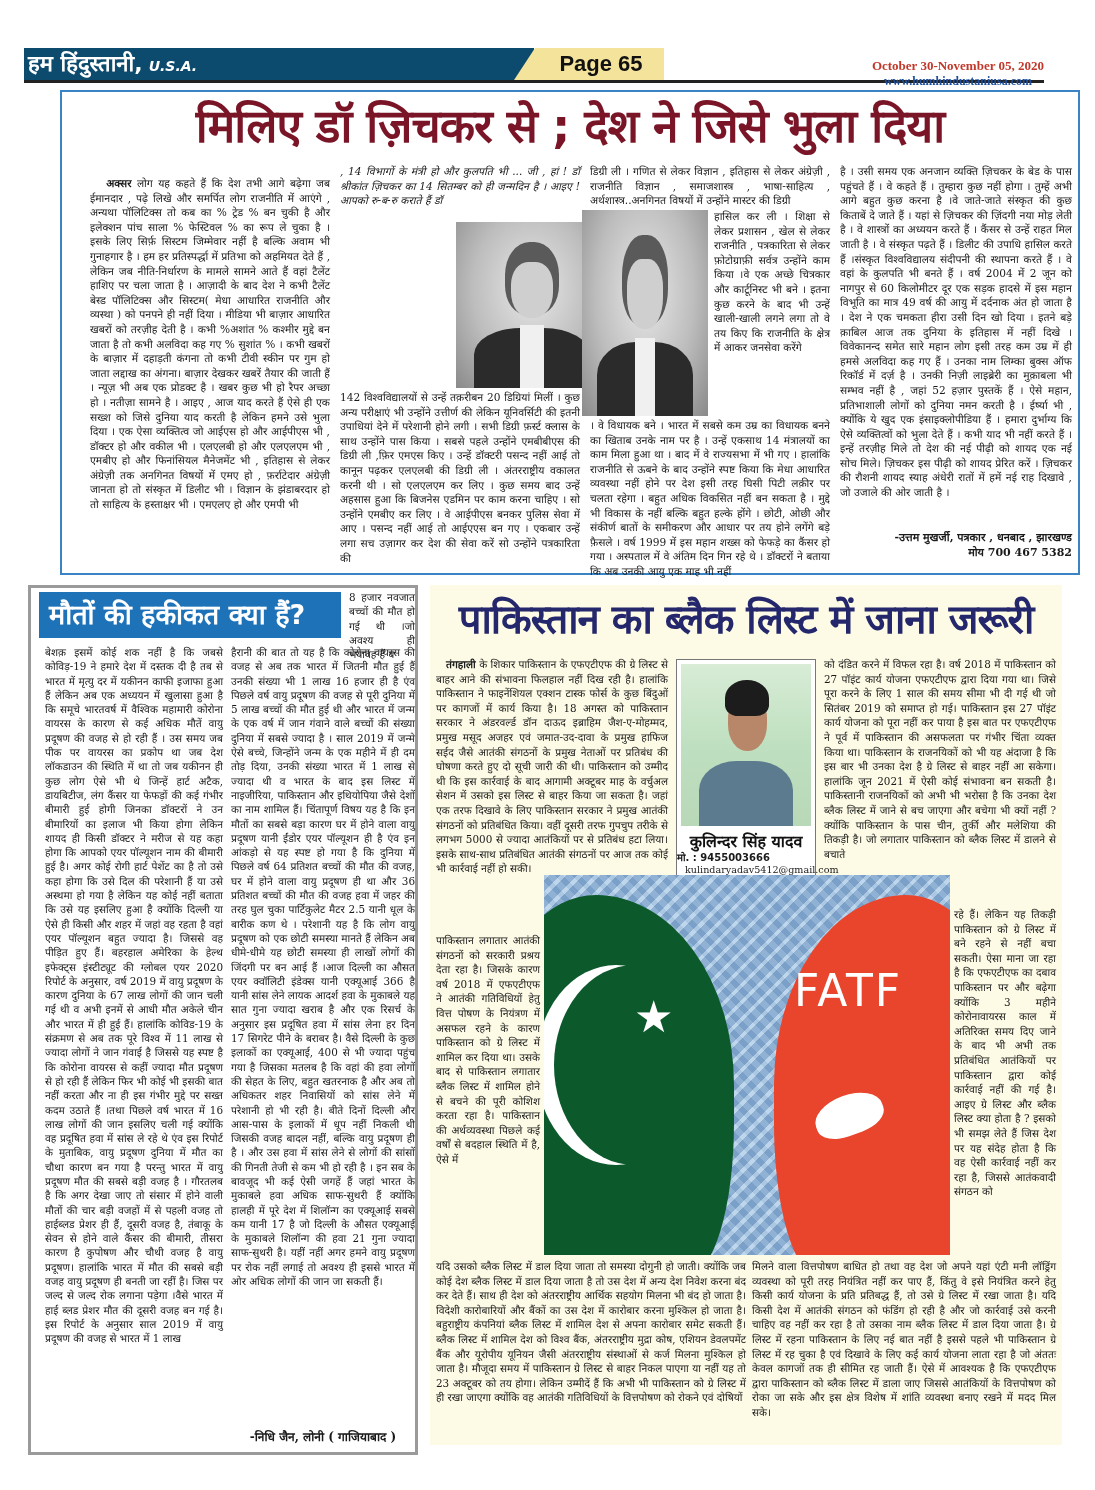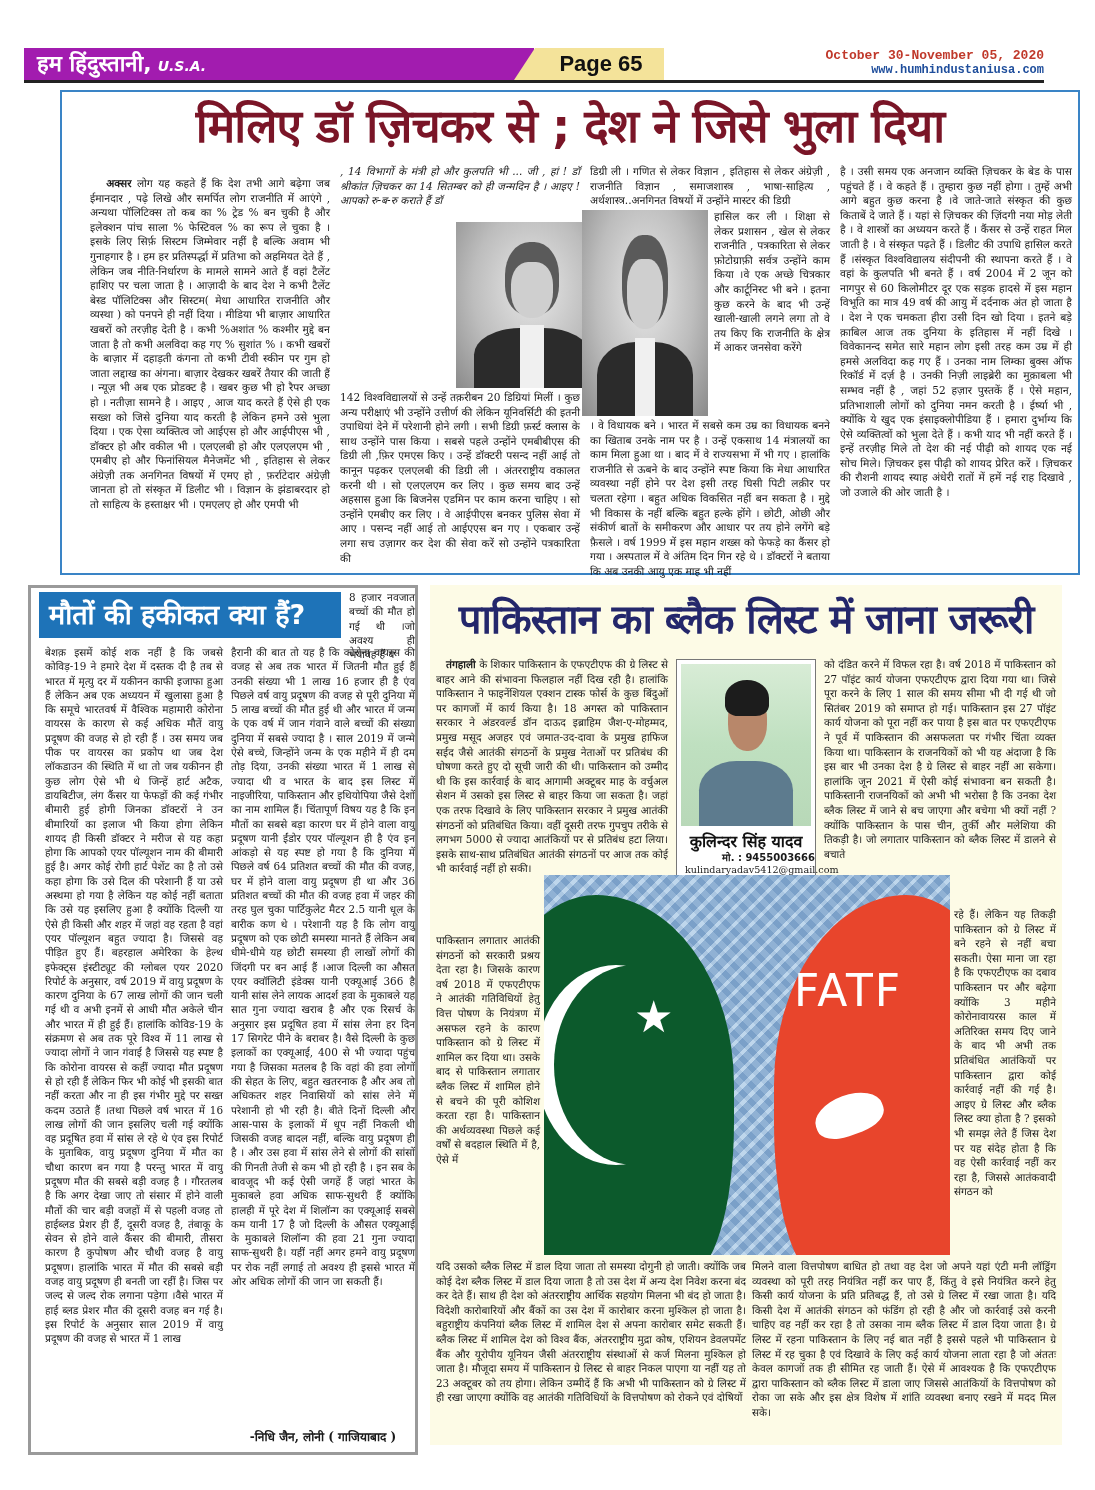--- a/index.html
+++ b/index.html
@@ -1,28 +1,28 @@
 <!DOCTYPE html>
 <html><head>
   <meta charset="utf-8">
   <style>
     * { box-sizing: border-box; margin: 0; padding: 0; }
     html, body { width: 1095px; height: 1490px; background: #ffffff; overflow: hidden; }
     body { position: relative; font-family: "DejaVu Serif", "Liberation Serif", serif; color: #1a1a1a; }
 
     
     .masthead { position: absolute; left: 24px; top: 48px; width: 1020px; height: 36px; }
-    .mast-green { position: absolute; left: 0; top: 0; width: 510px; height: 32px; background: #a21caf; color: #fff;
-      font-family: "DejaVu Sans", sans-serif; font-weight: bold; font-size: 22px; line-height: 32px; padding-left: 13px; }
+    .mast-green { position: absolute; left: 0; top: 0; width: 510px; height: 32px; background: #0c4a6e; color: #fff;
+      font-family: "DejaVu Sans", sans-serif; font-weight: bold; font-size: 22px; line-height: 32px; padding-left: 4px; }
     .mast-green .usa { font-style: italic; font-size: 14px; font-weight: bold; margin-left: 6px; }
     .mast-page { position: absolute; left: 490px; top: 0; width: 150px; height: 32px; background: #f4e39a;
       clip-path: polygon(14% 0, 100% 0, 100% 100%, 0 100%); font-family: "Liberation Sans", sans-serif;
       font-weight: bold; font-size: 22px; line-height: 32px; text-align: center; padding-left: 24px; color: #111; }
     .mast-rule { position: absolute; left: 0; top: 32px; width: 1020px; height: 3px; background: #222; }
-    .mast-right { position: absolute; right: 0; top: 0; text-align: right; font-family: Liberation Mono, monospace; }
+    .mast-right { position: absolute; right: 0; top: 10px; text-align: center; font-family: Liberation Serif, serif; }
     .mast-date { color: #c0392b; font-weight: bold; font-size: 13px; }
     .mast-url { color: #1f4e9c; font-weight: bold; font-size: 12px; }
 
     
     .art1 { position: absolute; left: 24px; top: 90px; width: 1020px; height: 485px; border: 2px solid #3a84c6; margin-left: 36px; }
     .art1-title { position: absolute; left: 0; top: 4px; width: 100%; text-align: center; color: #7a1527;
       font-family: "DejaVu Sans", sans-serif; font-weight: bold; font-size: 46px; letter-spacing: -1px; line-height: 60px; }
     .col { position: absolute; font-size: 10.6px; line-height: 14.6px; text-align: justify; }
     .col b { font-weight: bold; }
     .a1c1 { left: 28px; top: 84px; width: 240px; }
@@ -63,21 +63,21 @@
     .a3bottom2 { left: 322px; top: 674px; width: 304px; font-size: 10.4px; line-height: 14.6px; }
 
     .author-card { position: absolute; left: 246px; top: 74px; width: 140px; height: 220px; background: #fff; border: 1px solid #777; }
     .author-photo { position: absolute; left: 4px; top: 4px; width: 130px; height: 162px;
       background: linear-gradient(180deg, #d8ecd6 0%, #bfe0c0 50%, #b8d8b8 100%); overflow: hidden; }
     .author-photo .hair { position: absolute; left: 34%; top: 10%; width: 34%; height: 22%; background: #1c1c1c; border-radius: 50% 50% 30% 30%; }
     .author-photo .face { position: absolute; left: 36%; top: 20%; width: 30%; height: 34%; background: #b8876a; border-radius: 40% 40% 48% 48%; }
     .author-photo .shirt { position: absolute; left: 14%; top: 60%; width: 72%; height: 45%; background: #5d7b8e; border-radius: 40% 40% 0 0; }
     .author-name { position: absolute; left: 0; top: 170px; width: 100%; text-align: center; font-family: "DejaVu Sans", sans-serif;
       font-size: 16px; font-weight: bold; color: #111; }
-    .author-phone { position: absolute; left: 0; top: 190px; width: 100%; text-align: right; font-family: "DejaVu Sans", sans-serif;
+    .author-phone { position: absolute; left: 0; top: 190px; width: 100%; text-align: left; font-family: "DejaVu Sans", sans-serif;
       font-size: 10px; font-weight: bold; }
     .author-email { position: absolute; left: 0; top: 204px; width: 100%; text-align: center; font-size: 9.6px; padding-left: 8px; }
 
     .fatf-img { position: absolute; left: 114px; top: 290px; width: 406px; height: 380px; overflow: hidden;
       background: repeating-linear-gradient(45deg, #8fb4d8 0 6px, #a9c9e6 6px 12px), #a9c9e6; }
     .fatf-img .bg2 { position: absolute; inset: 0; background: repeating-linear-gradient(-45deg, rgba(255,255,255,0.25) 0 4px, rgba(30,70,130,0.18) 4px 12px); }
     .fatf-img .green { position: absolute; left: -40px; top: 20px; width: 230px; height: 380px; background: #0c5a2c;
       border-radius: 40% 60% 20% 10% / 30% 50% 40% 20%; }
     .fatf-img .crescent { position: absolute; left: 10px; top: 90px; width: 160px; height: 200px; border-radius: 50%;
       box-shadow: -18px 0 0 0 #ffffff; }
@@ -122,20 +122,24 @@
       <div class="head"></div>
       <div class="face"></div>
   </div>
   <div class="col a1c2bottom">142 विश्वविद्यालयों से उन्हें तक़रीबन 20 डिग्रियां मिलीं । कुछ अन्य परीक्षाएं भी उन्होंने उत्तीर्ण की लेकिन यूनिवर्सिटी की इतनी उपाधियां देने में परेशानी होने लगी । सभी डिग्री फ़र्स्ट क्लास के साथ उन्होंने पास किया । सबसे पहले उन्होंने एमबीबीएस की डिग्री ली ,फ़िर एमएस किए । उन्हें डॉक्टरी पसन्द नहीं आई तो कानून पढ़कर एलएलबी की डिग्री ली । अंतरराष्ट्रीय वकालत करनी थी । सो एलएलएम कर लिए । कुछ समय बाद उन्हें अहसास हुआ कि बिजनेस एडमिन पर काम करना चाहिए । सो उन्होंने एमबीए कर लिए । वे आईपीएस बनकर पुलिस सेवा में आए । पसन्द नहीं आई तो आईएएस बन गए । एकबार उन्हें लगा सच उज़ागर कर देश की सेवा करें सो उन्होंने पत्रकारिता की</div>
 
   <div class="col a1c3narrow">हासिल कर ली । शिक्षा से लेकर प्रशासन , खेल से लेकर राजनीति , पत्रकारिता से लेकर फ़ोटोग्राफ़ी सर्वत्र उन्होंने काम किया ।वे एक अच्छे चित्रकार और कार्टूनिस्ट भी बने । इतना कुछ करने के बाद भी उन्हें खाली-खाली लगने लगा तो वे तय किए कि राजनीति के क्षेत्र में आकर जनसेवा करेंगे</div>
   <div class="col a1c3top">डिग्री ली । गणित से लेकर विज्ञान , इतिहास से लेकर अंग्रेज़ी , राजनीति विज्ञान , समाजशास्त्र , भाषा-साहित्य , अर्थशास्त्र..अनगिनत विषयों में उन्होंने मास्टर की डिग्री</div>
   <div class="col a1c3bottom">। वे विधायक बने । भारत में सबसे कम उम्र का विधायक बनने का खिताब उनके नाम पर है । उन्हें एकसाथ 14 मंत्रालयों का काम मिला हुआ था । बाद में वे राज्यसभा में भी गए । हालांकि राजनीति से ऊबने के बाद उन्होंने स्पष्ट किया कि मेधा आधारित व्यवस्था नहीं होने पर देश इसी तरह घिसी पिटी लक़ीर पर चलता रहेगा । बहुत अधिक विकसित नहीं बन सकता है । मुद्दे भी विकास के नहीं बल्कि बहुत हल्के होंगे । छोटी, ओछी और संकीर्ण बातों के समीकरण और आधार पर तय होने लगेंगे बड़े फ़ैसले । वर्ष 1999 में इस महान शख्स को फेफड़े का कैंसर हो गया । अस्पताल में वे अंतिम दिन गिन रहे थे । डॉक्टरों ने बताया कि अब उनकी आयु एक माह भी नहीं</div>
 
   <div class="col a1c4">है । उसी समय एक अनजान व्यक्ति ज़िचकर के बेड के पास पहुंचते हैं । वे कहते हैं । तुम्हारा कुछ नहीं होगा । तुम्हें अभी आगे बहुत कुछ करना है ।वे जाते-जाते संस्कृत की कुछ किताबें दे जाते हैं । यहां से ज़िचकर की ज़िंदगी नया मोड़ लेती है । वे शास्त्रों का अध्ययन करते हैं । कैंसर से उन्हें राहत मिल जाती है । वे संस्कृत पढ़ते हैं । डिलीट की उपाधि हासिल करते हैं ।संस्कृत विश्वविद्यालय संदीपनी की स्थापना करते हैं । वे वहां के कुलपति भी बनते हैं । वर्ष 2004 में 2 जून को नागपुर से 60 किलोमीटर दूर एक सड़क हादसे में इस महान विभूति का मात्र 49 वर्ष की आयु में दर्दनाक अंत हो जाता है । देश ने एक चमकता हीरा उसी दिन खो दिया । इतने बड़े क़ाबिल आज तक दुनिया के इतिहास में नहीं दिखे । विवेकानन्द समेत सारे महान लोग इसी तरह कम उम्र में ही हमसे अलविदा कह गए हैं । उनका नाम लिम्का बुक्स ऑफ रिकॉर्ड में दर्ज़ है । उनकी निज़ी लाइब्रेरी का मुक़ाबला भी सम्भव नहीं है , जहां 52 हज़ार पुस्तकें हैं । ऐसे महान, प्रतिभाशाली लोगों को दुनिया नमन करती है । ईर्ष्या भी , क्योंकि ये खुद एक इंसाइक्लोपीडिया हैं । हमारा दुर्भाग्य कि ऐसे व्यक्तित्वों को भुला देते हैं । कभी याद भी नहीं करते हैं । इन्हें तरज़ीह मिले तो देश की नई पीढ़ी को शायद एक नई सोच मिले। ज़िचकर इस पीढ़ी को शायद प्रेरित करें । ज़िचकर की रौशनी शायद स्याह अंधेरी रातों में हमें नई राह दिखावे , जो उजाले की ओर जाती है ।</div>
+  <div class="byline1">
+    <div>-उत्तम मुखर्जी, पत्रकार , धनबाद , झारखण्ड</div>
+    <div>मोय 700 467 5382</div>
+  </div>
 </div>
 
 <div class="art2">
   <div class="art2-title">मौतों की हकीकत क्या हैं?</div>
   <div class="col a2c2top">8 हजार नवजात बच्चों की मौत हो गई थी ।जो अवश्य ही भयावह हैं व</div>
   <div class="col a2c1">बेशक़ इसमें कोई शक नहीं है कि जबसे कोविड़-19 ने हमारे देश में दस्तक दी है तब से भारत में मृत्यु दर में यकीनन काफी इजाफा हुआ हैं लेकिन अब एक अध्ययन में खुलासा हुआ है कि समूचे भारतवर्ष में वैश्विक महामारी कोरोना वायरस के कारण से कई अधिक मौतें वायु प्रदूषण की वजह से हो रही हैं । उस समय जब पीक पर वायरस का प्रकोप था जब देश लॉकडाउन की स्थिति में था तो जब यकीनन ही कुछ लोग ऐसे भी थे जिन्हें हार्ट अटैक, डायबिटीज, लंग कैंसर या फेफड़ों की कई गंभीर बीमारी हुई होगी जिनका डॉक्टरों ने उन बीमारियों का इलाज भी किया होगा लेकिन शायद ही किसी डॉक्टर ने मरीज से यह कहा होगा कि आपको एयर पॉल्यूशन नाम की बीमारी हुई है। अगर कोई रोगी हार्ट पेशेंट का है तो उसे कहा होगा कि उसे दिल की परेशानी हैं या उसे अस्थमा हो गया है लेकिन यह कोई नहीं बताता कि उसे यह इसलिए हुआ है क्योंकि दिल्ली या ऐसे ही किसी और शहर में जहां वह रहता है वहां एयर पॉल्यूशन बहुत ज्यादा है। जिससे वह पीड़ित हुए हैं। बहरहाल अमेरिका के हेल्थ इफेक्ट्स इंस्टीट्यूट की ग्लोबल एयर 2020 रिपोर्ट के अनुसार, वर्ष 2019 में वायु प्रदूषण के कारण दुनिया के 67 लाख लोगों की जान चली गई थी व अभी इनमें से आधी मौत अकेले चीन और भारत में ही हुई हैं। हालांकि कोविड-19 के संक्रमण से अब तक पूरे विश्व में 11 लाख से ज्यादा लोगों ने जान गंवाई है जिससे यह स्पष्ट है कि कोरोना वायरस से कहीं ज्यादा मौत प्रदूषण से हो रही हैं लेकिन फिर भी कोई भी इसकी बात नहीं करता और ना ही इस गंभीर मुद्दे पर सख्त कदम उठाते हैं ।तथा पिछले वर्ष भारत में 16 लाख लोगों की जान इसलिए चली गई क्योंकि वह प्रदूषित हवा में सांस ले रहे थे एंव इस रिपोर्ट के मुताबिक, वायु प्रदूषण दुनिया में मौत का चौथा कारण बन गया है परन्तु भारत में वायु प्रदूषण मौत की सबसे बड़ी वजह है । गौरतलब है कि अगर देखा जाए तो संसार में होने वाली मौतों की चार बड़ी वजहों में से पहली वजह तो हाईब्लड प्रेशर ही हैं, दूसरी वजह है, तंबाकू के सेवन से होने वाले कैंसर की बीमारी, तीसरा कारण है कुपोषण और चौथी वजह है वायु प्रदूषण। हालांकि भारत में मौत की सबसे बड़ी वजह वायु प्रदूषण ही बनती जा रहीं है। जिस पर जल्द से जल्द रोक लगाना पड़ेगा ।वैसे भारत में हाई ब्लड प्रेशर मौत की दूसरी वजह बन गई है। इस रिपोर्ट के अनुसार साल 2019 में वायु प्रदूषण की वजह से भारत में 1 लाख</div>
   <div class="col a2c2">हैरानी की बात तो यह है कि कोरोना वायरस की वजह से अब तक भारत में जितनी मौत हुई हैं उनकी संख्या भी 1 लाख 16 हजार ही है एंव पिछले वर्ष वायु प्रदूषण की वजह से पूरी दुनिया में 5 लाख बच्चों की मौत हुई थी और भारत में जन्म के एक वर्ष में जान गंवाने वाले बच्चों की संख्या दुनिया में सबसे ज्यादा है । साल 2019 में जन्मे ऐसे बच्चे, जिन्होंने जन्म के एक महीने में ही दम तोड़ दिया, उनकी संख्या भारत में 1 लाख से ज्यादा थी व भारत के बाद इस लिस्ट में नाइजीरिया, पाकिस्तान और इथियोपिया जैसे देशों का नाम शामिल हैं। चिंतापूर्ण विषय यह है कि इन मौतों का सबसे बड़ा कारण घर में होने वाला वायु प्रदूषण यानी ईंडोर एयर पॉल्यूशन ही है एंव इन आंकड़ो से यह स्पष्ट हो गया है कि दुनिया में पिछले वर्ष 64 प्रतिशत बच्चों की मौत की वजह, घर में होने वाला वायु प्रदूषण ही था और 36 प्रतिशत बच्चों की मौत की वजह हवा में जहर की तरह घुल चुका पार्टिकुलेट मैटर 2.5 यानी धूल के बारीक कण थे । परेशानी यह है कि लोग वायु प्रदूषण को एक छोटी समस्या मानते हैं लेकिन अब धीमे-धीमे यह छोटी समस्या ही लाखों लोगों की जिंदगी पर बन आई हैं ।आज दिल्ली का औसत एयर क्वॉलिटी इंडेक्स यानी एक्यूआई 366 है यानी सांस लेने लायक आदर्श हवा के मुकाबले यह सात गुना ज्यादा खराब है और एक रिसर्च के अनुसार इस प्रदूषित हवा में सांस लेना हर दिन 17 सिगरेट पीने के बराबर है। वैसे दिल्ली के कुछ इलाकों का एक्यूआई, 400 से भी ज्यादा पहुंच गया है जिसका मतलब है कि वहां की हवा लोगों की सेहत के लिए, बहुत खतरनाक है और अब तो अधिकतर शहर निवासियों को सांस लेने में परेशानी हो भी रही है। बीते दिनों दिल्ली और आस-पास के इलाकों में धूप नहीं निकली थी जिसकी वजह बादल नहीं, बल्कि वायु प्रदूषण ही है । और उस हवा में सांस लेने से लोगों की सांसों की गिनती तेजी से कम भी हो रही है । इन सब के बावजूद भी कई ऐसी जगहें हैं जहां भारत के मुकाबले हवा अधिक साफ-सुथरी हैं क्योंकि हालही में पूरे देश में शिलॉन्ग का एक्यूआई सबसे कम यानी 17 है जो दिल्ली के औसत एक्यूआई के मुकाबले शिलॉन्ग की हवा 21 गुना ज्यादा साफ-सुथरी है। यहीं नहीं अगर हमने वायु प्रदूषण पर रोक नहीं लगाई तो अवश्य ही इससे भारत में ओर अधिक लोगों की जान जा सकती हैं।</div>
   <div class="byline2">-निधि जैन, लोनी ( गाजियाबाद )</div>
 </div>
 

